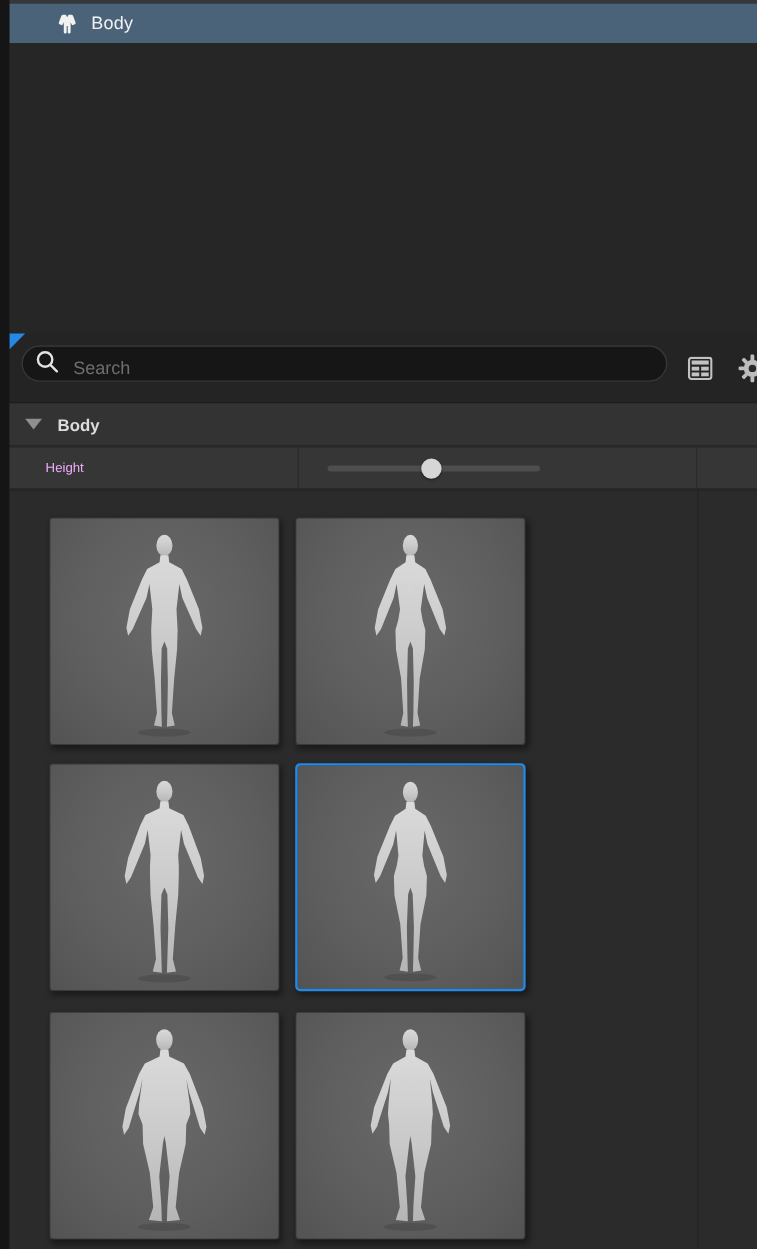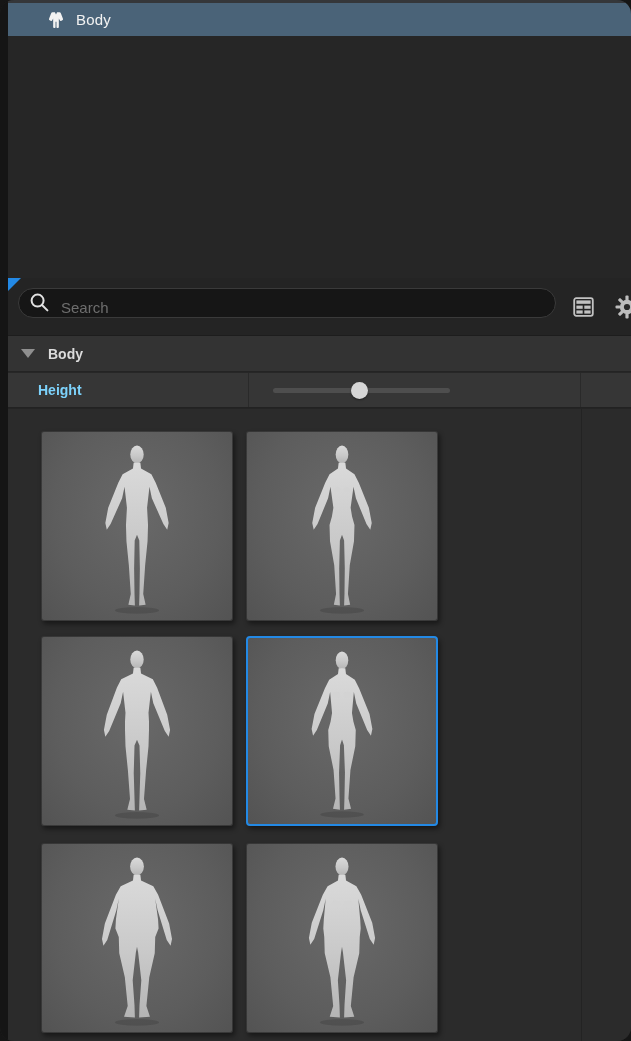--- a/index.html
+++ b/index.html
@@ -1,20 +1,20 @@
 <!DOCTYPE html>
 <html><head>
 <meta charset="utf-8">
 <style>
   html,body{margin:0;padding:0;background:#161616;}
   *{box-sizing:border-box;}
   #app{
     position:relative;width:631px;height:1041px;overflow:hidden;
     background:#262626;font-family:"Liberation Sans",sans-serif;
-    -webkit-user-select:none;user-select:none;border-radius:14px;
+    -webkit-user-select:none;user-select:none;
   }
   .left-strip{position:absolute;left:0;top:0;width:8px;height:1041px;background:#151515;}
   .top-strip{position:absolute;left:8px;top:0;width:623px;height:3px;background:#35373a;}
 
   
   .tab-bar{
     position:absolute;left:8px;top:3px;width:623px;height:33px;
     background:#4a6378;display:flex;align-items:center;padding-left:37px;gap:9px;
   }
   .tab-bar .tab-title{color:#f2f2f2;font-size:15px;letter-spacing:.2px;}
@@ -62,21 +62,21 @@
 
   
   .height-row{
     position:absolute;left:0;top:94px;width:623px;height:36px;background:#363636;
     border-top:1px solid #272727;border-bottom:1px solid #222222;
   }
   .prop-label-cell{
     position:absolute;left:0;top:0;width:241px;height:100%;
     display:flex;align-items:center;padding-left:30px;border-right:1px solid #2a2a2a;
   }
-  .prop-label{color:#7dd3fc;font-size:14px;font-weight:bold;}
+  .prop-label{color:#f0abfc;font-size:11px;}
   .prop-value-cell{position:absolute;left:242px;top:0;width:331px;height:100%;border-right:1px solid #2a2a2a;}
   .prop-end-cell{position:absolute;left:574px;top:0;width:49px;height:100%;}
   .slider-track{
     position:absolute;left:23px;top:15px;width:177px;height:5px;border-radius:3px;background:#4e4e4e;
   }
   .slider-handle{
     position:absolute;top:-6px;width:17px;height:17px;border-radius:50%;background:#d6d6d6;
     box-shadow:0 1px 2px rgba(0,0,0,.4);
   }
 

